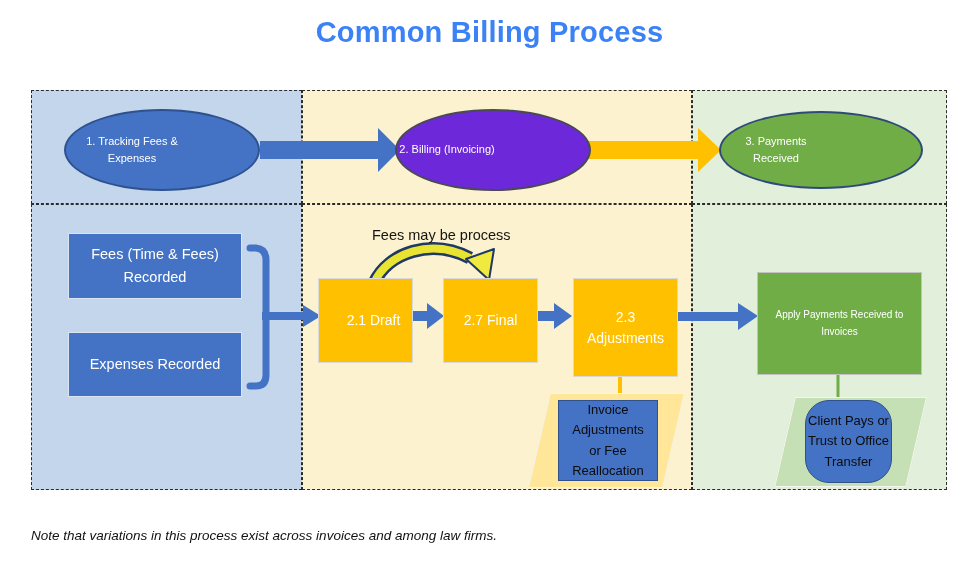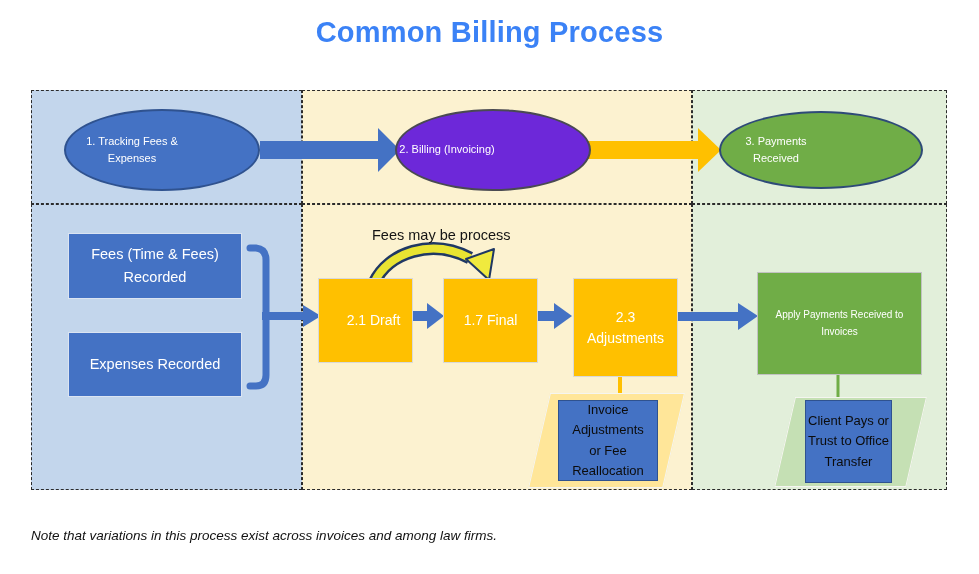--- a/index.html
+++ b/index.html
@@ -177,34 +177,34 @@
   </div>
   <div class="box blue" style="left:68px; top:233px; width:174px; height:66px;">
     <span style="width:150px;">Fees (Time &amp; Fees) Recorded</span>
   </div>
 
   <div class="annotation" style="left:372px; top:227px;">Fees may be process</div>
   <div class="box gold" style="left:318px; top:278px; width:95px; height:85px;padding-left:16px;">
     <span>2.1 Draft</span>
   </div>
   <div class="box gold" style="left:443px; top:278px; width:95px; height:85px;">
-    <span>1.7 Final</span>
+    <span>2.7 Final</span>
   </div>
   <div class="box gold" style="left:573px; top:278px; width:105px; height:99px;">
     <span style="width:92px;">2.3 Adjustments</span>
   </div>
 
   <div class="para gold" style="left:550px; top:393px; width:135px; height:95px;"></div>
   <div class="note-box" style="left:558px; top:400px; width:100px; height:81px;">
     <span style="width:84px;">Invoice Adjustments or Fee Reallocation</span>
   </div>
 
   <div class="box green" style="left:757px; top:272px; width:165px; height:103px;">
     <span style="width:132px;">Apply Payments Received to Invoices</span>
   </div>
   <div class="para green" style="left:795px; top:397px; width:132px; height:90px;"></div>
-  <div class="note-box" style="left:805px; top:400px; width:87px; height:83px;">
+  <div class="note-box" style="left:805px; top:400px; width:87px; height:83px;border-radius:24px;">
     <span style="width:84px;">Client Pays or Trust to Office Transfer</span>
   </div>
 
   <div class="footnote">Note that variations in this process exist across invoices and among law firms.</div>
 
 </div>
 
 </body></html>

